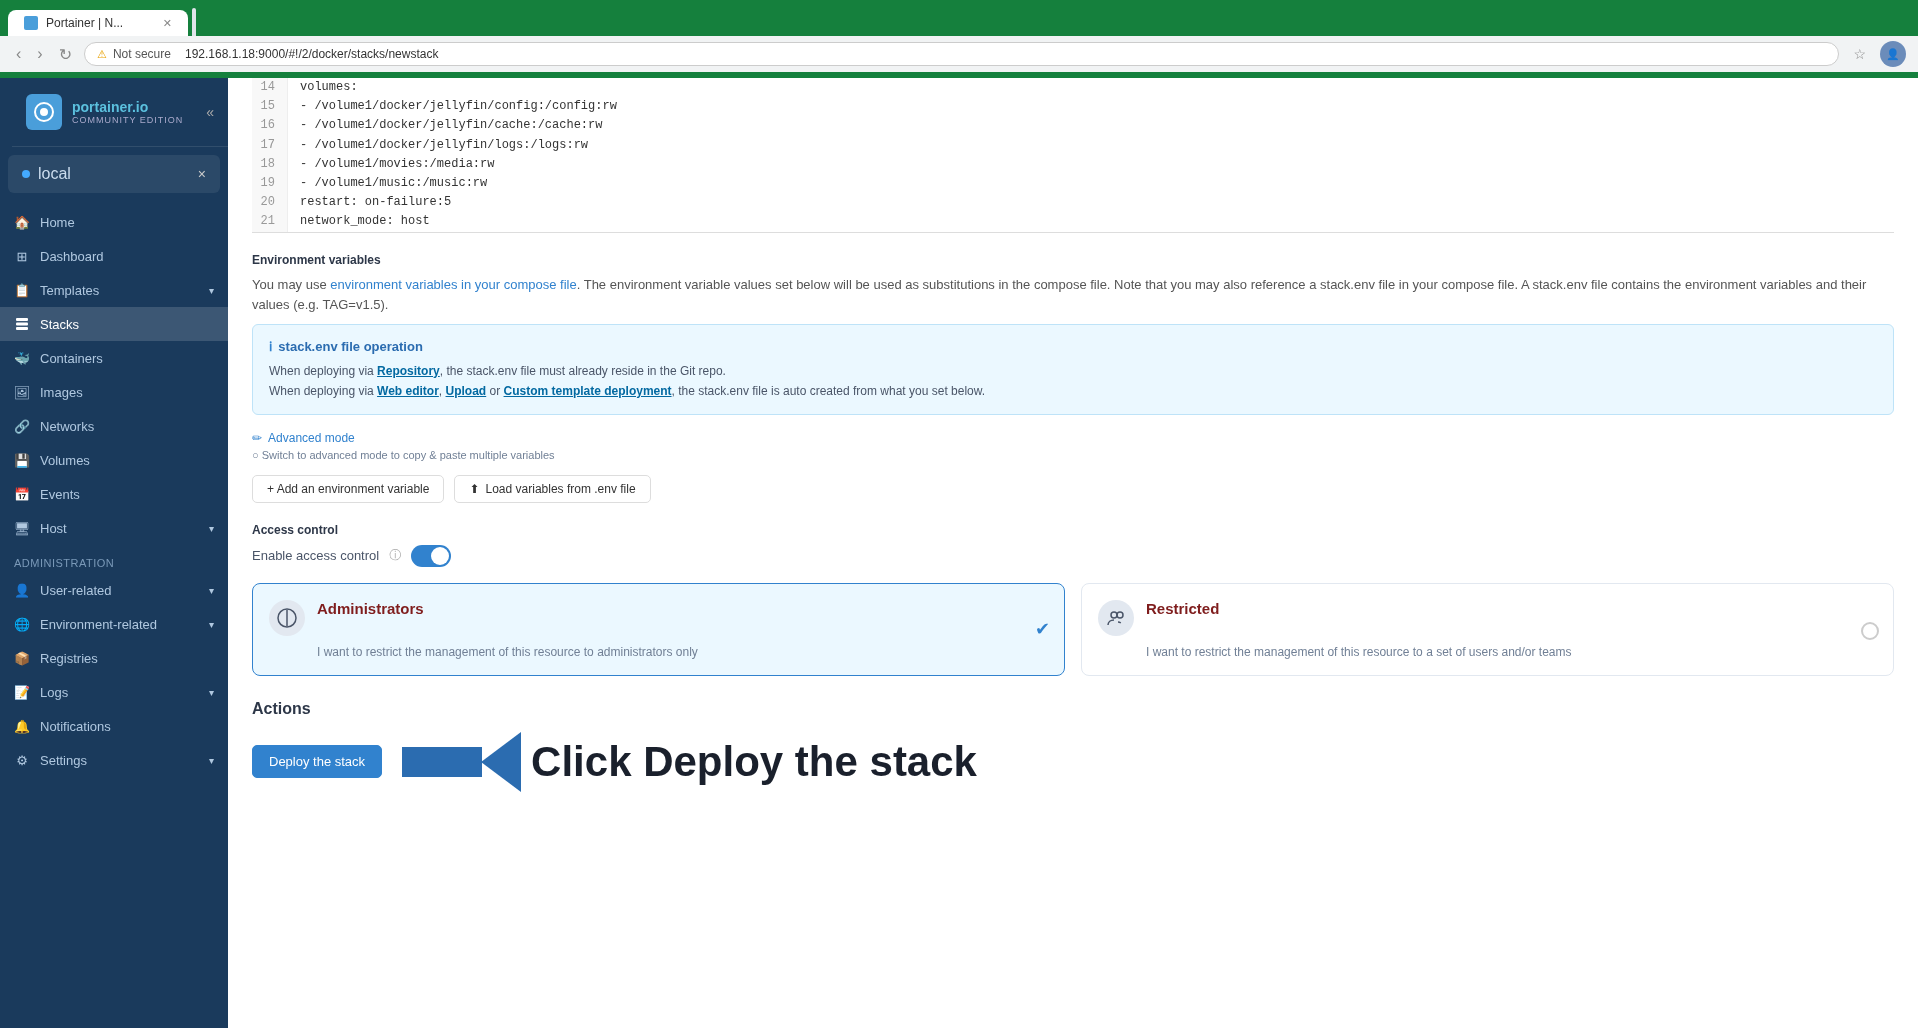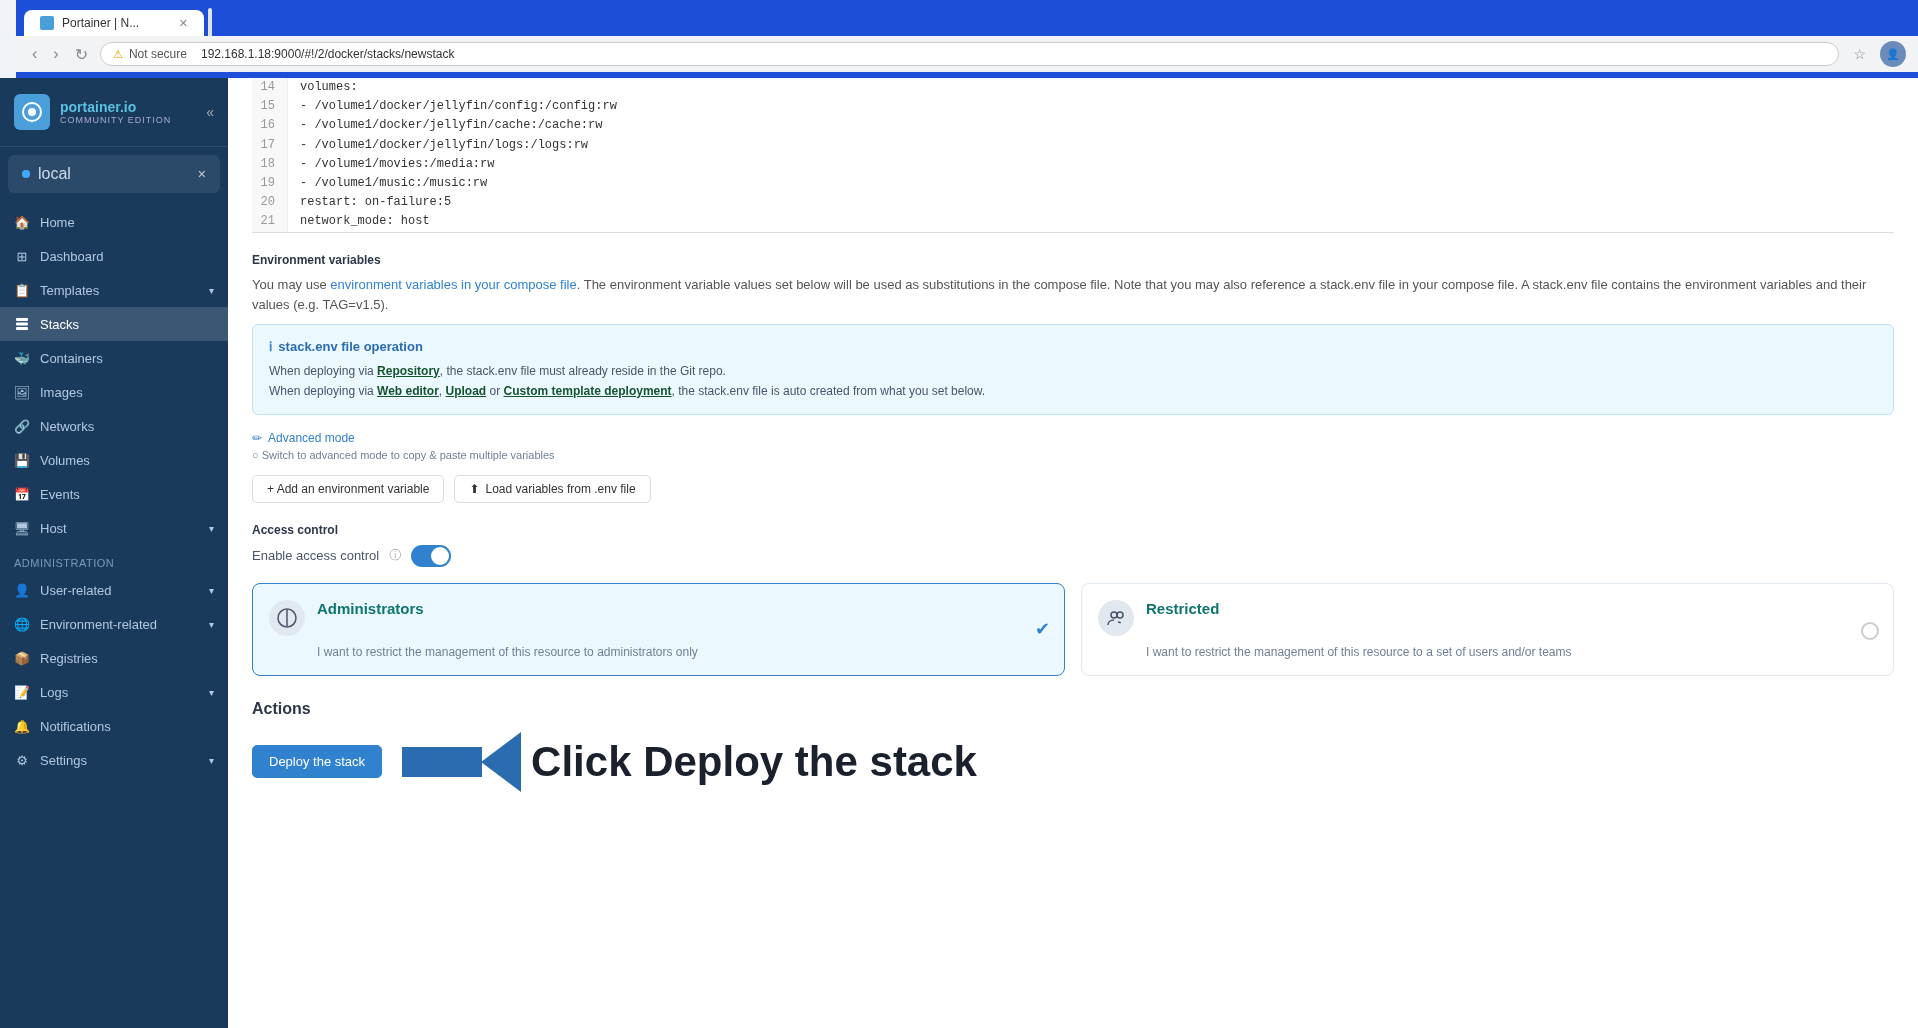--- a/index.html
+++ b/index.html
@@ -1,37 +1,37 @@
 <!DOCTYPE html>
 <html><head>
   <meta charset="utf-8">
   <style>
     * { box-sizing: border-box; margin: 0; padding: 0; }
     body { font-family: -apple-system, BlinkMacSystemFont, 'Segoe UI', sans-serif; font-size: 13px; background: #f0f4f8; display: flex; flex-direction: column; height: 100vh; overflow: hidden; }
 
     
-    .browser-chrome { background: #1d4ed8; height: 78px; flex-shrink: 0; margin-left: 16px; }
+    .browser-chrome { background: #15803d; height: 78px; flex-shrink: 0; }
     .browser-tabs { display: flex; align-items: flex-end; padding: 6px 0 0 0; height: 36px; }
     .browser-tab { background: #fff; border-radius: 8px 8px 0 0; padding: 6px 16px; font-size: 12px; color: #333; display: flex; align-items: center; gap: 8px; min-width: 180px; }
     .browser-tab .tab-icon { width: 14px; height: 14px; background: #4a9eda; border-radius: 2px; }
     .browser-tab .tab-close { color: #888; font-size: 11px; cursor: pointer; margin-left: auto; }
     .browser-toolbar { display: flex; align-items: center; gap: 8px; padding: 6px 12px; height: 36px; background: #f1f3f4; }
     .nav-btn { background: none; border: none; color: #888; font-size: 16px; cursor: pointer; padding: 2px 4px; }
     .address-bar { flex: 1; background: #fff; border: 1px solid #ccc; border-radius: 20px; padding: 4px 12px; font-size: 12px; color: #333; display: flex; align-items: center; gap: 6px; }
     .address-bar .lock-icon { color: #e8a000; font-size: 11px; }
     .address-text { color: #555; }
     .star-btn { color: #888; font-size: 14px; padding: 2px 6px; }
     .profile-btn { width: 26px; height: 26px; background: #6b8cba; border-radius: 50%; display: flex; align-items: center; justify-content: center; color: white; font-size: 11px; }
 
     
     .app { display: flex; flex: 1; overflow: hidden; }
 
     
     .sidebar { width: 228px; background: #1a3a5c; color: #fff; flex-shrink: 0; display: flex; flex-direction: column; overflow-y: auto; }
-    .sidebar-logo { display: flex; align-items: center; gap: 10px; padding: 16px 14px; border-bottom: 1px solid rgba(255,255,255,0.1); }
+    .sidebar-logo { display: flex; align-items: center; gap: 10px; padding: 16px 14px; border-bottom: 1px solid rgba(255,255,255,0.1); margin-left: 12px; }
     .logo-icon { width: 36px; height: 36px; background: #4a9eda; border-radius: 6px; display: flex; align-items: center; justify-content: center; }
     .logo-text { }
     .logo-name { font-size: 14px; font-weight: 700; color: #5bc0de; }
     .logo-edition { font-size: 9px; color: #aac; letter-spacing: 1px; text-transform: uppercase; }
     .sidebar-collapse { margin-left: auto; background: none; border: none; color: #aaa; font-size: 14px; cursor: pointer; }
 
     .sidebar-env { display: flex; align-items: center; gap: 8px; padding: 10px 14px; background: rgba(255,255,255,0.08); margin: 8px; border-radius: 6px; }
     .env-dot { width: 8px; height: 8px; background: #4af; border-radius: 50%; flex-shrink: 0; }
     .env-name { font-size: 16px; color: #cde; flex: 1; }
     .env-close { color: #aaa; font-size: 14px; cursor: pointer; background: none; border: none; color: #ccc; }
@@ -56,21 +56,21 @@
     
     .section { margin-top: 20px; }
     .section-title { font-size: 12px; font-weight: 600; color: #2d3748; margin-bottom: 8px; }
     .section-desc { font-size: 13px; color: #555; line-height: 1.6; margin-bottom: 8px; }
     .section-desc a { color: #3182ce; text-decoration: none; }
 
     
     .info-box { background: #ebf8ff; border: 1px solid #bee3f8; border-radius: 6px; padding: 12px 16px; margin-bottom: 16px; }
     .info-box-title { color: #2b6cb0; font-size: 13px; font-weight: 600; margin-bottom: 6px; display: flex; align-items: center; gap: 6px; }
     .info-box-text { font-size: 12px; color: #4a5568; line-height: 1.7; }
-    .info-box-text a { color: #14532d; font-weight: 600; }
+    .info-box-text a { color: #0369a1; font-weight: 600; }
 
     
     .advanced-mode { display: flex; align-items: center; gap: 6px; font-size: 12px; color: #3182ce; cursor: pointer; margin-bottom: 4px; }
     .advanced-mode-sub { font-size: 11px; color: #718096; margin-bottom: 14px; }
 
     
     .btn { display: inline-flex; align-items: center; gap: 6px; padding: 6px 14px; border-radius: 5px; border: 1px solid #ddd; font-size: 12px; cursor: pointer; background: #fff; color: #333; }
     .btn-primary { background: #3182ce; color: #fff; border-color: #3182ce; font-size: 13px; padding: 8px 16px; }
     .btn-group { display: flex; gap: 10px; margin-bottom: 16px; }
 
@@ -78,21 +78,21 @@
     .access-control { }
     .access-toggle-row { display: flex; align-items: center; gap: 10px; margin-bottom: 16px; font-size: 13px; color: #4a5568; }
     .toggle { width: 40px; height: 22px; background: #3182ce; border-radius: 11px; position: relative; cursor: pointer; }
     .toggle::after { content: ''; position: absolute; width: 18px; height: 18px; background: #fff; border-radius: 50%; top: 2px; right: 2px; transition: right 0.2s; }
     .access-cards { display: flex; gap: 16px; }
     .access-card { flex: 1; border: 1px solid #e2e8f0; border-radius: 8px; padding: 16px; display: flex; align-items: flex-start; gap: 12px; position: relative; cursor: pointer; }
     .access-card.selected { border-color: #3182ce; background: #ebf8ff; }
     .access-card-radio { width: 18px; height: 18px; border: 2px solid #ccc; border-radius: 50%; flex-shrink: 0; margin-top: 2px; display: flex; align-items: center; justify-content: center; position: absolute; right: 14px; top: 50%; transform: translateY(-50%); }
     .access-card-check { position: absolute; right: 14px; top: 50%; transform: translateY(-50%); color: #3182ce; font-size: 18px; }
     .access-card-icon { width: 36px; height: 36px; border-radius: 50%; background: #e2e8f0; display: flex; align-items: center; justify-content: center; color: #4a5568; font-size: 16px; flex-shrink: 0; }
-    .access-card-title { font-size: 15px; font-weight: 600; color: #0f766e; margin-bottom: 4px; }
+    .access-card-title { font-size: 15px; font-weight: 600; color: #7f1d1d; margin-bottom: 4px; }
     .access-card-desc { font-size: 12px; color: #718096; margin-top: 28px; }
 
     
     .actions-section { margin-top: 24px; }
     .actions-title { font-size: 16px; font-weight: 600; color: #2d3748; margin-bottom: 14px; }
     .actions-row { display: flex; align-items: center; gap: 20px; }
 
     
     .click-annotation { display: flex; align-items: center; gap: 0; }
     .click-text { font-size: 42px; font-weight: 700; color: #1a202c; margin-left: 10px; }

